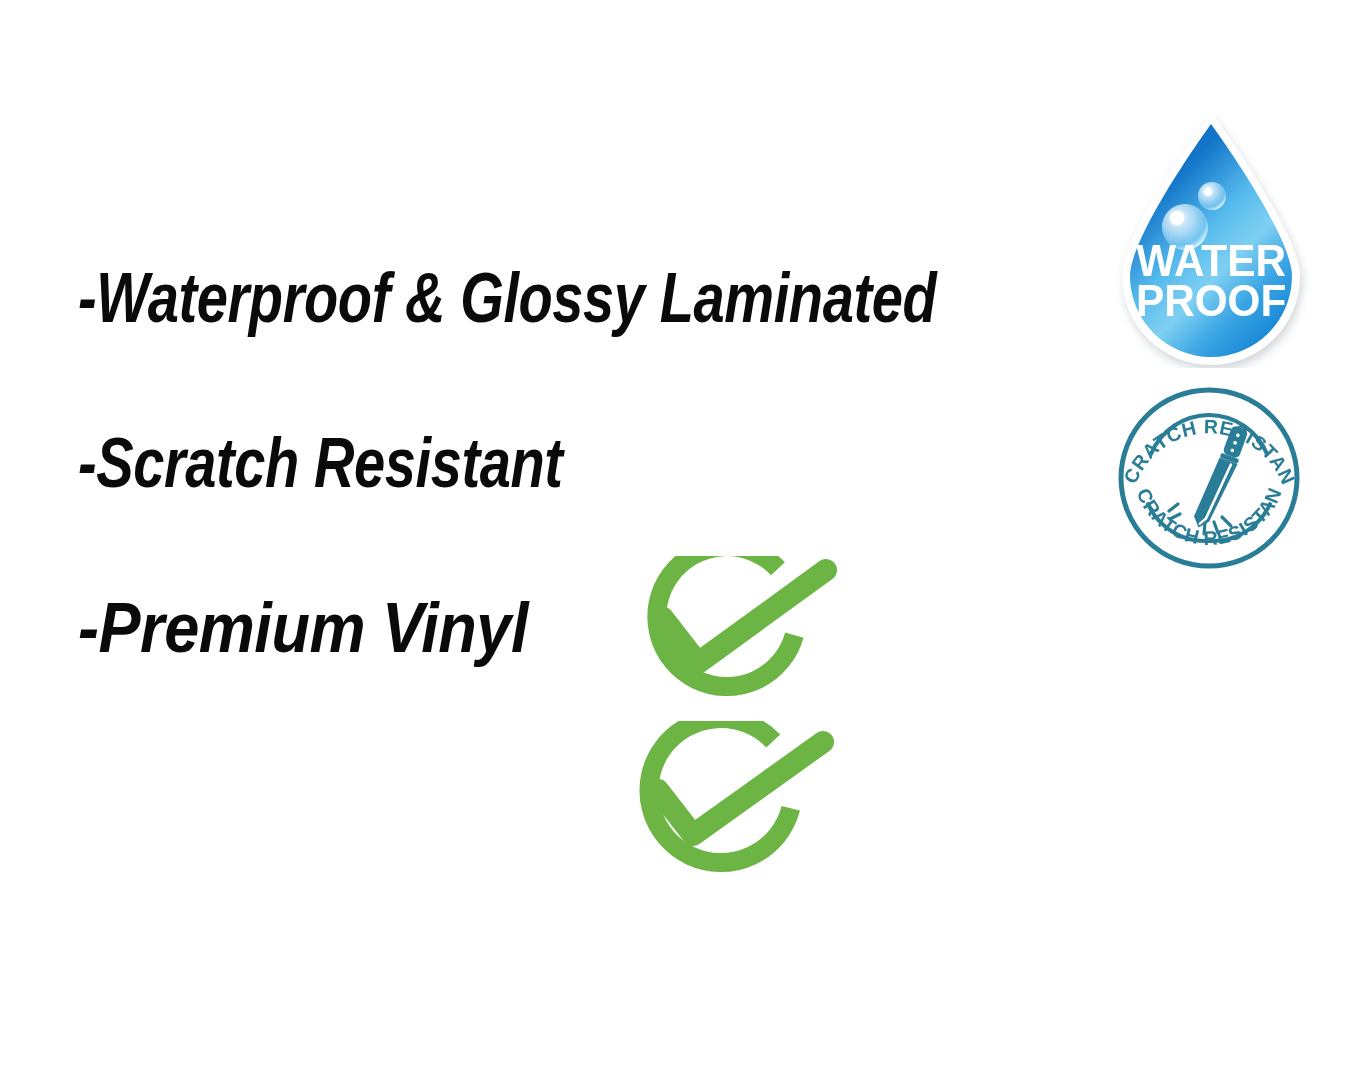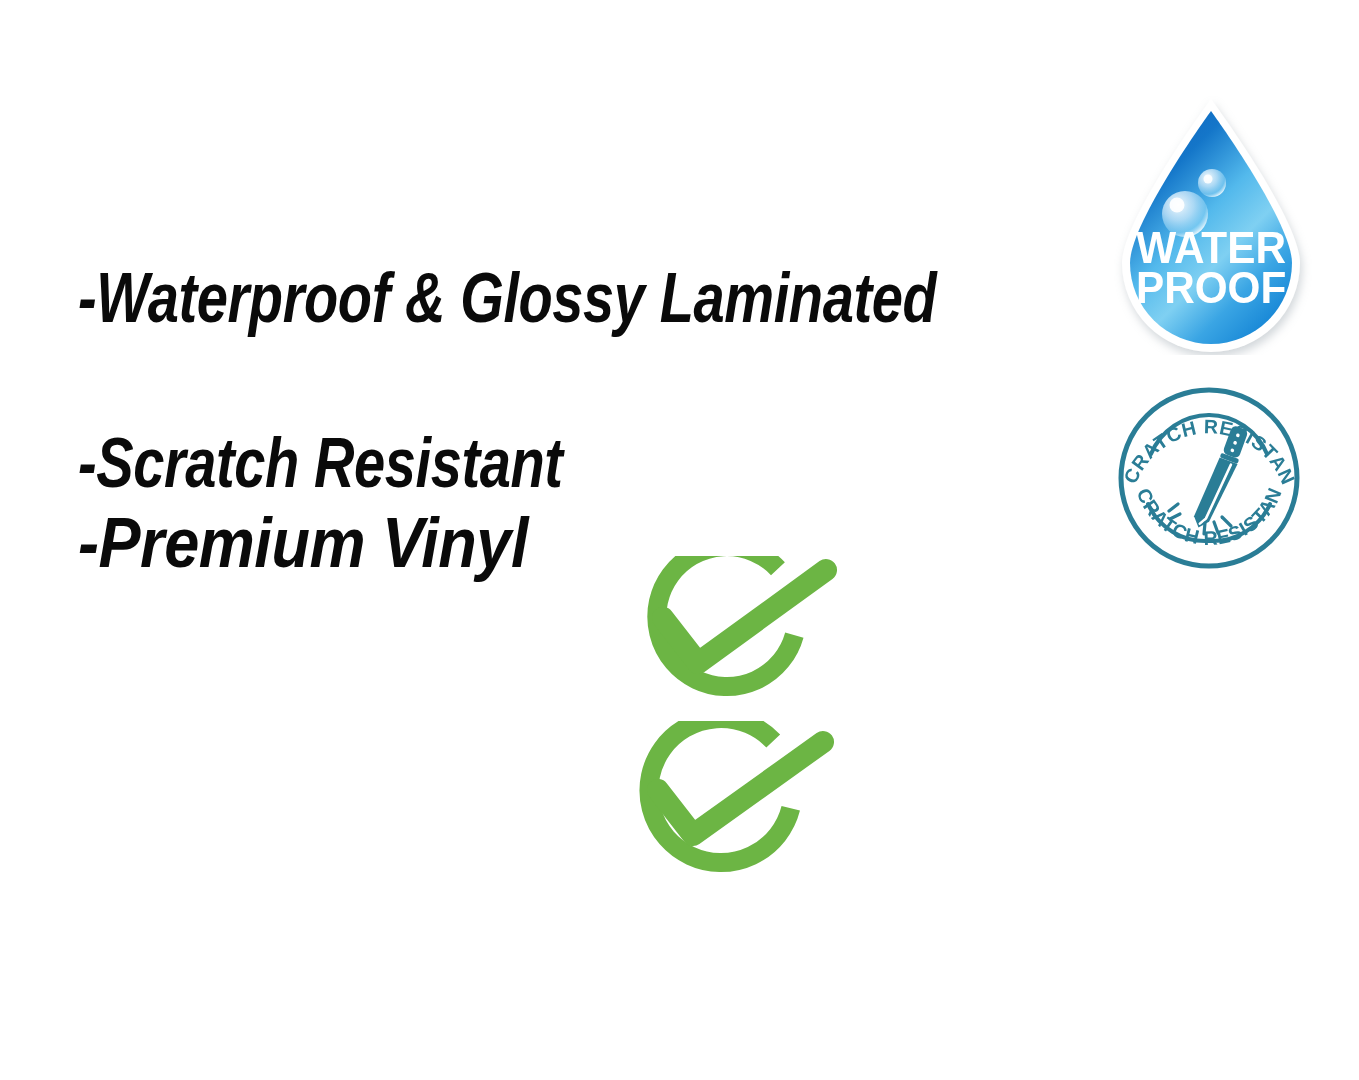--- a/index.html
+++ b/index.html
@@ -33,21 +33,21 @@
     font-size: 70px;
     line-height: 1.0;
     color: #0a0a0a;
     letter-spacing: -0.5px;
     white-space: nowrap;
     height: 80px;
     display: flex;
     align-items: center;
   }
   .feature-line.gap-1 { margin-bottom: 85px; }
-  .feature-line.gap-2 { }
+  .feature-line.gap-2 { margin-bottom: 85px; }
   .feature-line.gap-3 { margin-bottom: 85px; }
 
   
   .cond {
     display: inline-block;
     transform: scaleX(0.90);
     transform-origin: left center;
   }
   .cond-tight {
     display: inline-block;
@@ -59,21 +59,21 @@
   .check-badge {
     position: absolute;
   }
   .check-1 { left: 636px; top: 556px; }
   .check-2 { left: 631px; top: 721px; }
 
   
   .waterproof-badge {
     position: absolute;
     left: 1104px;
-    top: 95px;
+    top: 108px;
   }
 
   
   .scratch-badge {
     position: absolute;
     left: 1112px;
     top: 386px;
   }
 
   .sr-arc-text {

